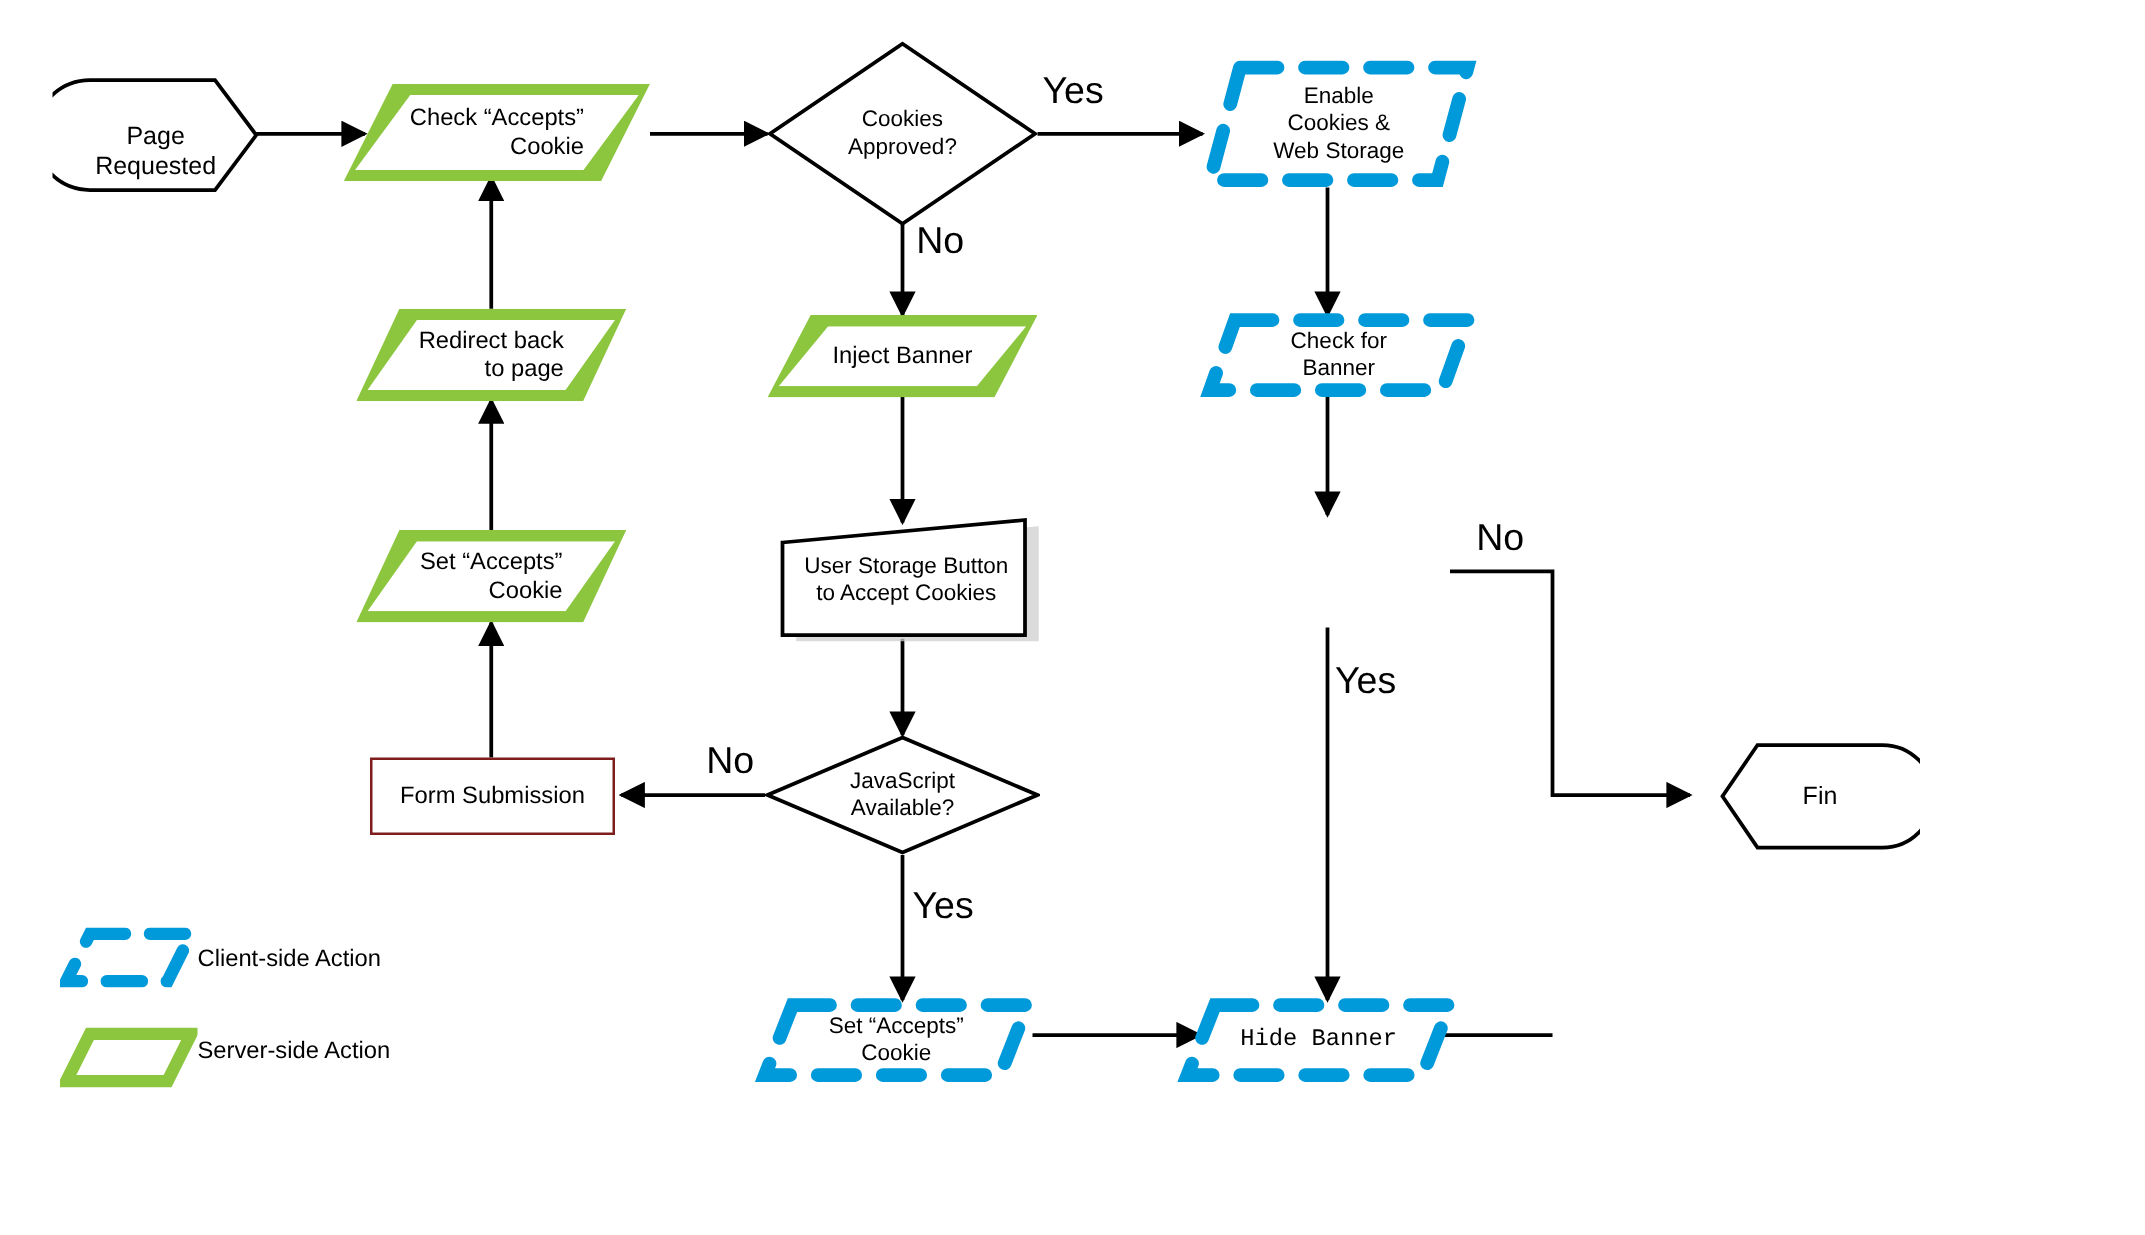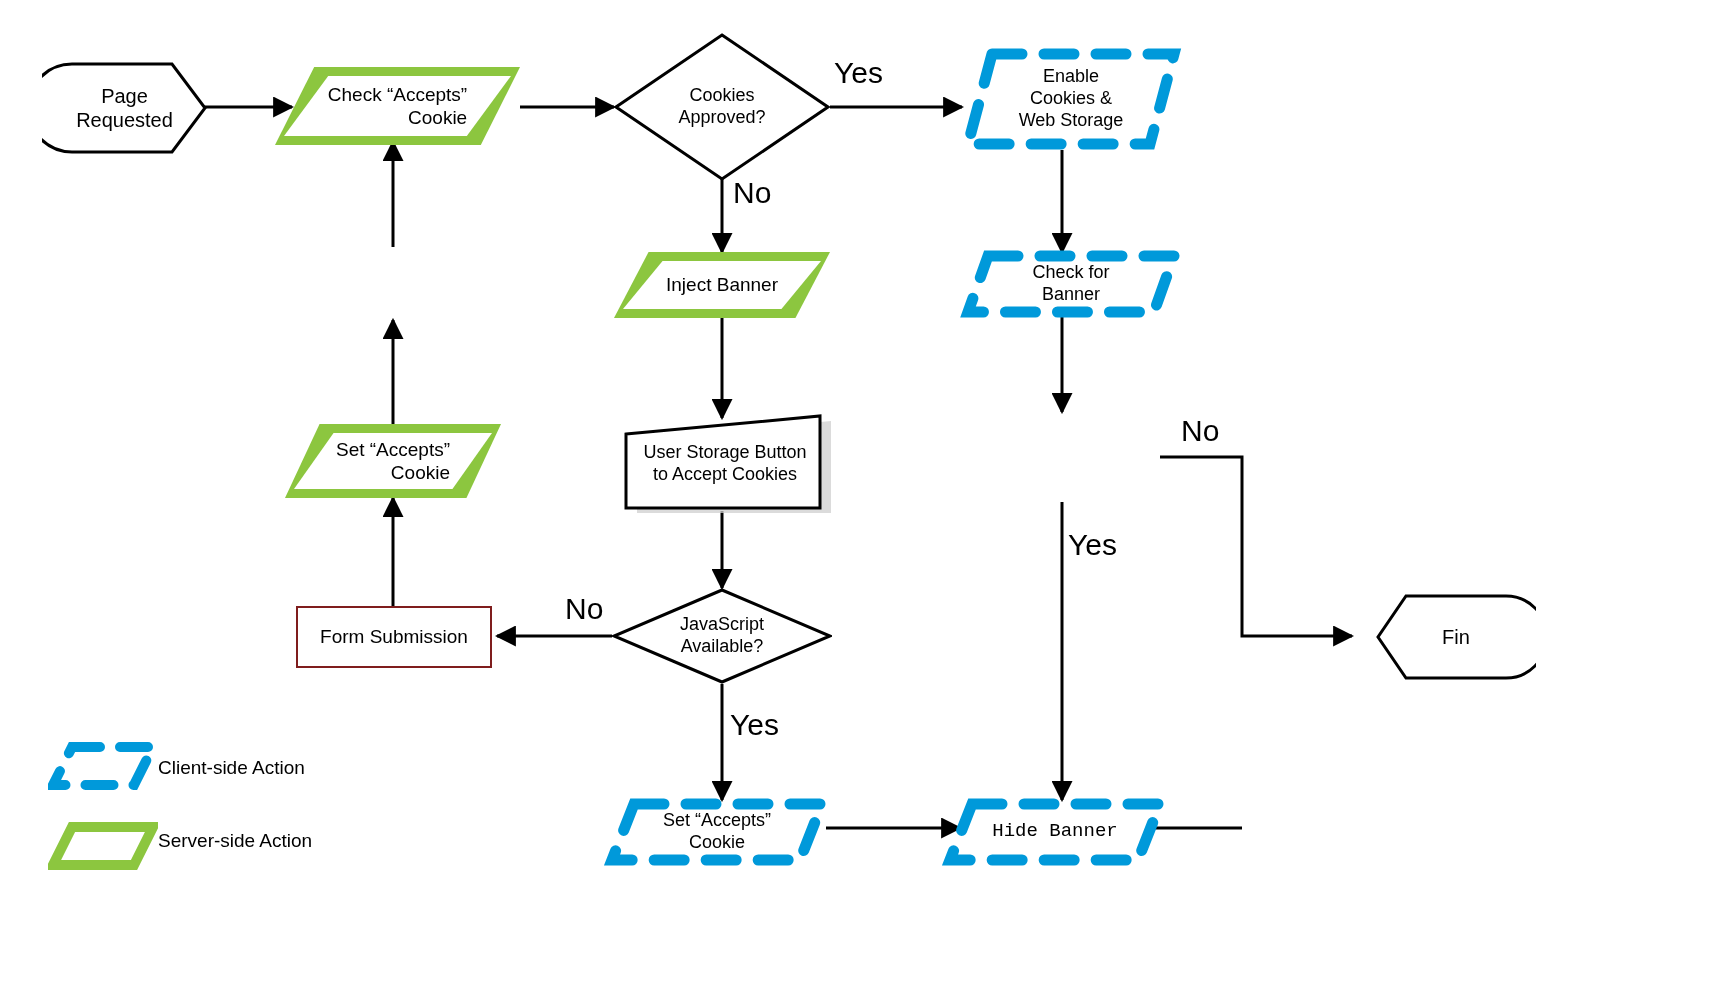--- a/index.html
+++ b/index.html
@@ -98,21 +98,21 @@
       <path d="M1160,457 L1242,457 L1242,636 L1352,636" marker-end="url(#ah)"></path>
 
       <path d="M1155,828 L1242,828"></path>
     </g>
   </svg>
 
   <div class="term node" style="left:42px;top:62px;width:165px;height:92px;">
     <svg width="165" height="92" viewBox="0 0 165 92" xmlns="http://www.w3.org/2000/svg">
       <path d="M30,2 L130,2 L163,46 L130,90 L30,90 A28,28 0 0 1 30,2 Z" fill="#fff" stroke="#000" stroke-width="3"></path>
     </svg>
-    <div class="lbl" style="font-size:20px;">Page
+    <div class="lbl" style="font-size:20px;margin-top:13px;">Page
 Requested</div>
   </div>
 
   <div class="node para-green" style="left:275px;top:67px;width:245px;height:78px;">
     <div class="inner"></div>
     <div class="lbl" style="font-size:19px;">Check “Accepts”
 Cookie</div>
   </div>
 
   <div class="diamond node" style="left:614px;top:33px;width:216px;height:148px;">
@@ -166,20 +166,25 @@
   <div class="node rect" style="left:296px;top:606px;width:196px;height:62px;">
     <div class="lbl" style="font-size:19px;">Form Submission</div>
   </div>
 
   <div class="node para-green" style="left:285px;top:424px;width:216px;height:74px;">
     <div class="inner"></div>
     <div class="lbl" style="font-size:19px;">Set “Accepts”
 Cookie</div>
   </div>
 
+  <div class="node para-green" style="left:285px;top:247px;width:216px;height:74px;">
+    <div class="inner"></div>
+    <div class="lbl" style="font-size:19px;">Redirect back
+to page</div>
+  </div>
 
   <div class="para-dash node" style="left:606px;top:798px;width:222px;height:68px;">
     <svg width="222" height="68" viewBox="0 0 222 68" xmlns="http://www.w3.org/2000/svg">
       <polygon points="28,6 216,6 194,62 6,62" fill="#fff" stroke="#0099DA" stroke-width="11" stroke-dasharray="30 22" stroke-linecap="round"></polygon>
     </svg>
     <div class="lbl" style="position:absolute;left:0;top:0;width:100%;height:100%;display:flex;align-items:center;justify-content:center;font-size:18px;">Set “Accepts”
 Cookie</div>
   </div>
 
   <div class="para-dash node" style="left:944px;top:798px;width:222px;height:68px;">

